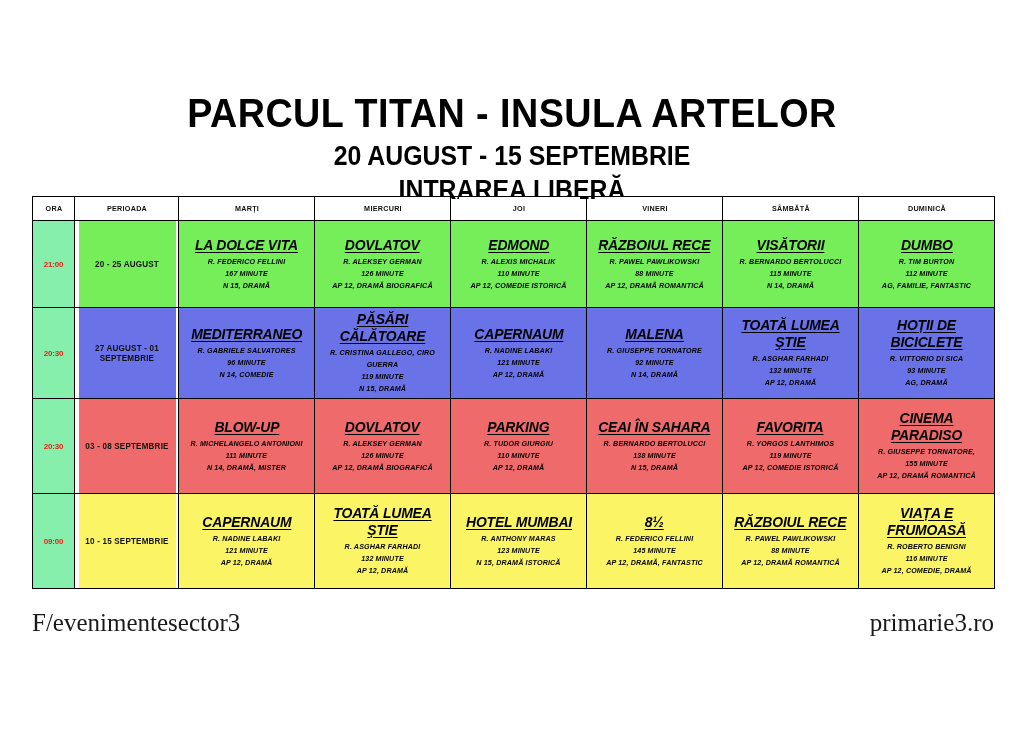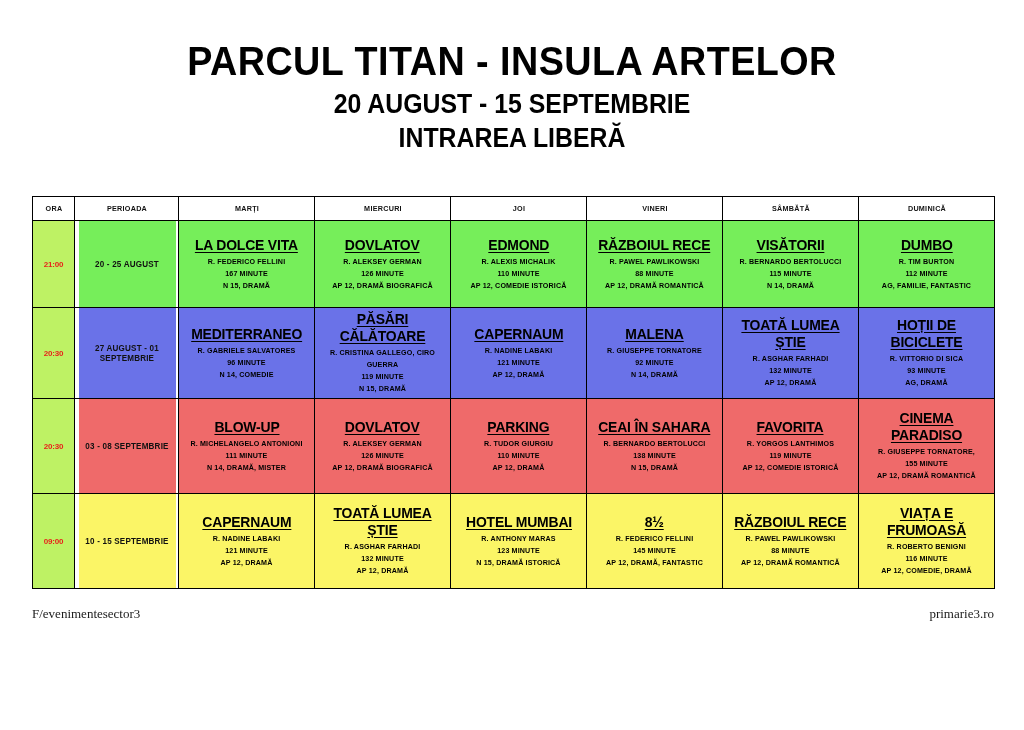--- a/index.html
+++ b/index.html
@@ -17,21 +17,21 @@
   .poster {
     position: relative;
     width: 1024px;
     height: 730px;
     box-sizing: border-box;
   }
 
   
   .title-block {
     text-align: center;
-    padding-top: 40px;
+    padding-top: 92px;
   }
   .title-main {
     font-family: "Liberation Sans Narrow", "Liberation Sans", sans-serif;
     font-size: 41px;
     font-weight: bold;
     letter-spacing: 0.5px;
     color: #000;
     line-height: 1.05;
     transform: scaleX(0.92);
   }
@@ -85,21 +85,21 @@
     font-family: "Liberation Sans Narrow", "Liberation Sans", sans-serif;
     transform: scaleX(0.9);
   }
 
   col.c-ora      { width: 42px; }
   col.c-per      { width: 104px; }
   col.c-day      { width: 136px; }
 
   
   td.ora {
-    background: #bef264;
+    background: #86efac;
     color: #e8231b;
     font-size: 8px;
     font-weight: bold;
     font-family: "Liberation Sans Narrow", "Liberation Sans", sans-serif;
     letter-spacing: -0.2px;
   }
   
   td.per {
     font-size: 8.5px;
     font-weight: bold;
@@ -109,20 +109,21 @@
     transform: scaleX(0.95);
   }
 
   tr.r-green td.per, tr.r-green td.film { background: #76ee5a; }
   tr.r-blue  td.per, tr.r-blue  td.film { background: #6a72e8; }
   tr.r-red   td.per, tr.r-red   td.film { background: #ef6a6a; }
   tr.r-yellow td.per, tr.r-yellow td.film { background: #fbf566; }
 
   td.film {
     padding: 4px 2px 6px 2px;
+    font-style: italic;
   }
   .film-title {
     font-family: "Liberation Sans Narrow", "Liberation Sans", sans-serif;
     font-size: 15px;
     font-weight: bold;
     color: #000;
     text-decoration: underline;
     text-underline-offset: 2px;
     line-height: 1.12;
     letter-spacing: -0.2px;
@@ -152,21 +153,21 @@
     position: absolute;
     left: 32px;
     top: 605px;
     width: 962px;
     display: flex;
     justify-content: space-between;
     align-items: flex-start;
   }
   .footer-col {
     font-family: "Liberation Serif", serif;
-    font-size: 13px;
+    font-size: 25px;
     color: #1a1a1a;
     line-height: 1.45;
   }
   .footer-col.right { text-align: right; margin-left: 12px; }
   .footer-line { display: block; white-space: nowrap; }
 </style>
 </head>
 <body>
 
 <div class="poster">

